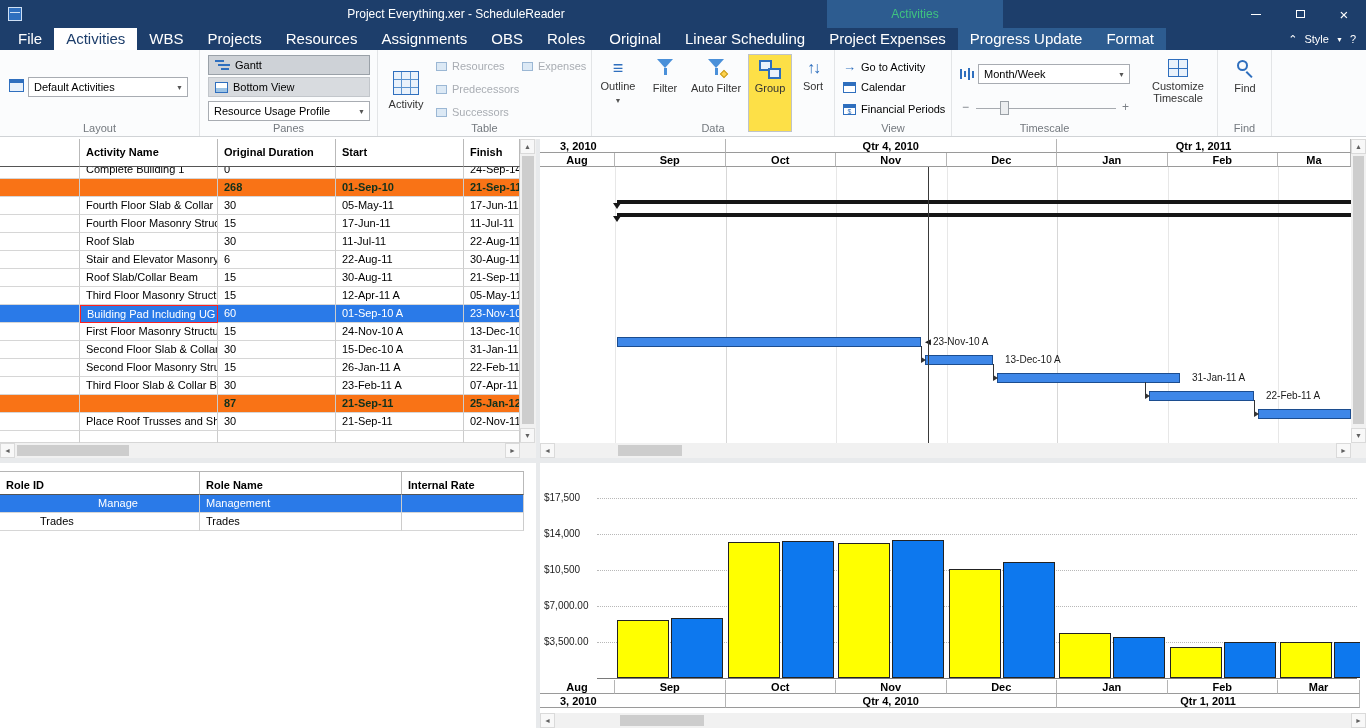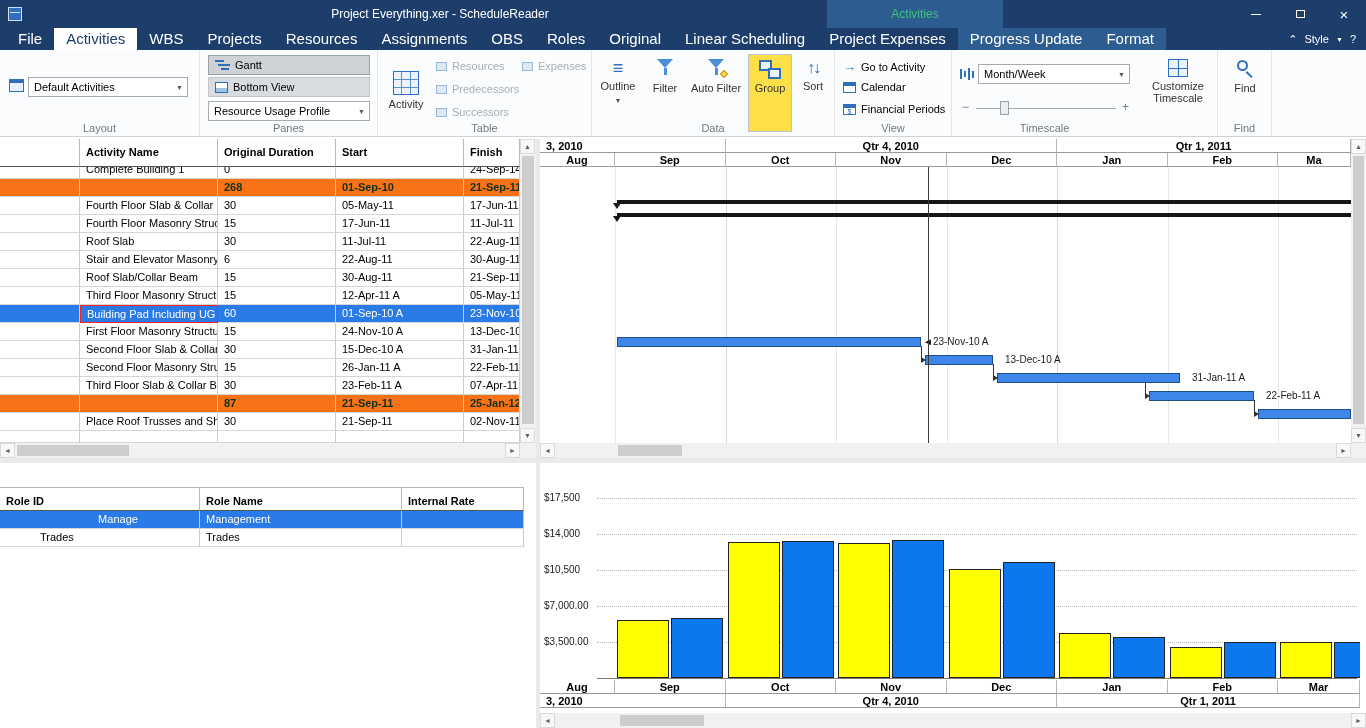--- a/index.html
+++ b/index.html
@@ -4,21 +4,21 @@
 <style>
   * { box-sizing: border-box; margin:0; padding:0; }
   html,body { margin:0; background:#fff; }
   .app { position:relative; width:1366px; height:728px; overflow:hidden;
          font-family:"Liberation Sans", sans-serif; font-size:12px; background:#fff; }
 
   
   .titlebar { position:absolute; left:0; top:0; width:1366px; height:28px; background:#1d3e6b; color:#fff; }
   .appicon { position:absolute; left:8px; top:7px; width:14px; height:14px; border:1px solid #cfe0f4; background:#2f6fbe; }
   .appicon:after { content:""; position:absolute; left:1px; top:4px; width:10px; height:1px; background:#cfe0f4; }
-  .wintitle { position:absolute; left:280px; top:0; width:320px; height:28px; line-height:28px; text-align:center; font-size:12px; white-space:nowrap; }
+  .wintitle { position:absolute; left:296px; top:0; width:320px; height:28px; line-height:28px; text-align:center; font-size:12px; white-space:nowrap; }
   .ctxhdr { position:absolute; top:0; height:28px; left:862px; width:186px; background:#2d5c90; color:#3fc380; text-align:center; line-height:28px; font-size:12px; }
   .winctrls { position:absolute; right:0; top:0; height:28px; display:flex; }
   .winbtn { width:44px; height:28px; display:flex; align-items:center; justify-content:center; color:#fff; }
   .minglyph { width:10px; height:1px; background:#fff; }
   .maxglyph { width:9px; height:8px; border:1px solid #fff; }
   .closeglyph { font-size:15px; line-height:15px; }
 
   
   .tabsrow { position:absolute; left:0; top:28px; width:1366px; height:22px; background:#1d3e6b; display:flex; align-items:stretch; color:#fff; }
   .tabs-strip { display:flex; margin-left:6px; }
@@ -69,21 +69,21 @@
      linear-gradient(#2f6fbe 0 0) 0 50%/100% 1px no-repeat, #eaf2fb; }
   .mag { position:relative; width:20px; height:20px; }
   .mag .lens { position:absolute; left:2px; top:1px; width:11px; height:11px; border:2px solid #2f6fbe; border-radius:50%; }
   .mag .hdl { position:absolute; left:12px; top:12px; width:8px; height:2px; background:#2f6fbe; transform:rotate(45deg); transform-origin:0 0; }
   .dropcaret { font-size:7px; color:#555; }
 
   
   .pane { position:absolute; background:#fff; overflow:hidden; }
   #tl { left:0; top:139px; width:536px; height:319px; }
   #tr { left:540px; top:139px; width:826px; height:319px; }
-  #bl { left:0; top:482px; width:536px; height:198px; }
+  #bl { left:0; top:466px; width:536px; height:198px; }
   #br { left:540px; top:463px; width:826px; height:265px; }
   .split-v { position:absolute; left:536px; top:139px; width:4px; height:589px; background:#e8eaec; }
   .split-h { position:absolute; left:0; top:458px; width:1366px; height:5px; background:#e8eaec; }
 
   
   .thead { display:flex; height:28px; background:#fff; }
   .hcell { border-right:1px solid #b9b9b9; border-bottom:1px solid #555; font-weight:bold; font-size:11px; padding:7px 3px 0 6px; white-space:nowrap; overflow:hidden; flex:none; }
   .trow { display:flex; height:18px; line-height:17px; background:#fff; }
   .tcell { border-right:1px solid #cccccc; border-bottom:1px solid #d6d6d6; font-size:11px; padding:0 3px 0 6px; white-space:nowrap; overflow:hidden; flex:none; }
   .trow.summary { background:#8fd8b0; }
@@ -97,21 +97,21 @@
 
   
   .sb { position:absolute; background:#f1f1f1; }
   .sbarrow { position:absolute; width:15px; height:15px; background:#f8f8f8; border:1px solid #dadada; color:#606060; font-size:7px; line-height:13px; text-align:center; }
   .sbthumb { position:absolute; background:#cdcdcd; }
   .sbcorner { position:absolute; background:#f1f1f1; }
 
   
   .ghead-row { position:absolute; left:0; width:811px; height:14px; display:flex; background:#fff; }
   .gseg { border-right:1px solid #b5b5b5; border-bottom:1px solid #9a9a9a; font-size:11px; font-weight:bold; line-height:14px; text-align:center; white-space:nowrap; overflow:hidden; flex:none; }
-  .gseg.left { text-align:left; padding-left:6px; }
+  .gseg.left { text-align:left; padding-left:20px; }
   .gline { position:absolute; width:1px; background:#e7e7e7; }
   .gbar { position:absolute; height:10px; background:#3e87e8; border:1px solid #1c4d8f; }
   .gsum { position:absolute; height:4px; background:#161616; }
   .gtick { position:absolute; width:0; height:0; border-left:4px solid transparent; border-right:4px solid transparent; border-top:6px solid #161616; }
   .glabel { position:absolute; font-size:10px; color:#1a1a1a; white-space:nowrap; line-height:12px; }
   .gconn { position:absolute; width:1px; background:#333; }
   .garrow { position:absolute; width:0; height:0; border-top:3px solid transparent; border-bottom:3px solid transparent; border-left:5px solid #333; }
   .ddl { position:absolute; width:1px; background:#3a3a3a; }
 
   

